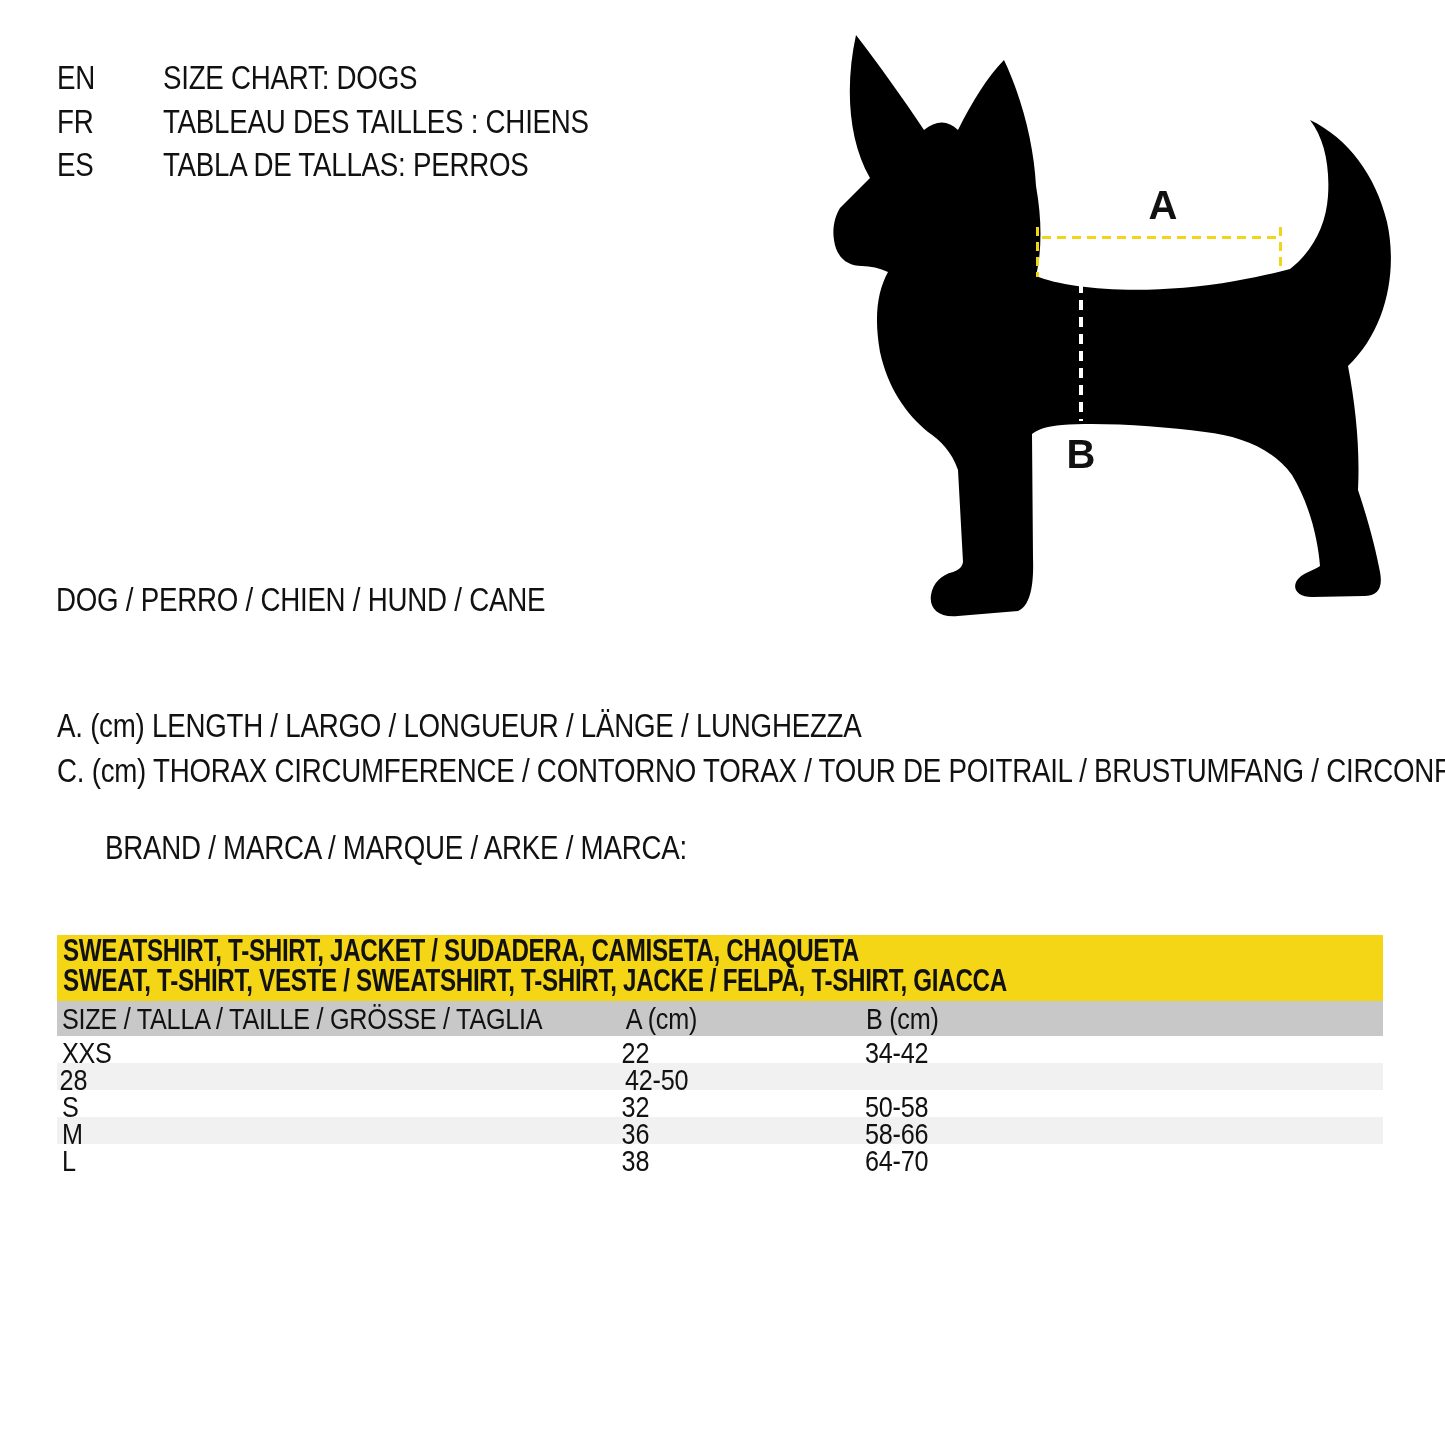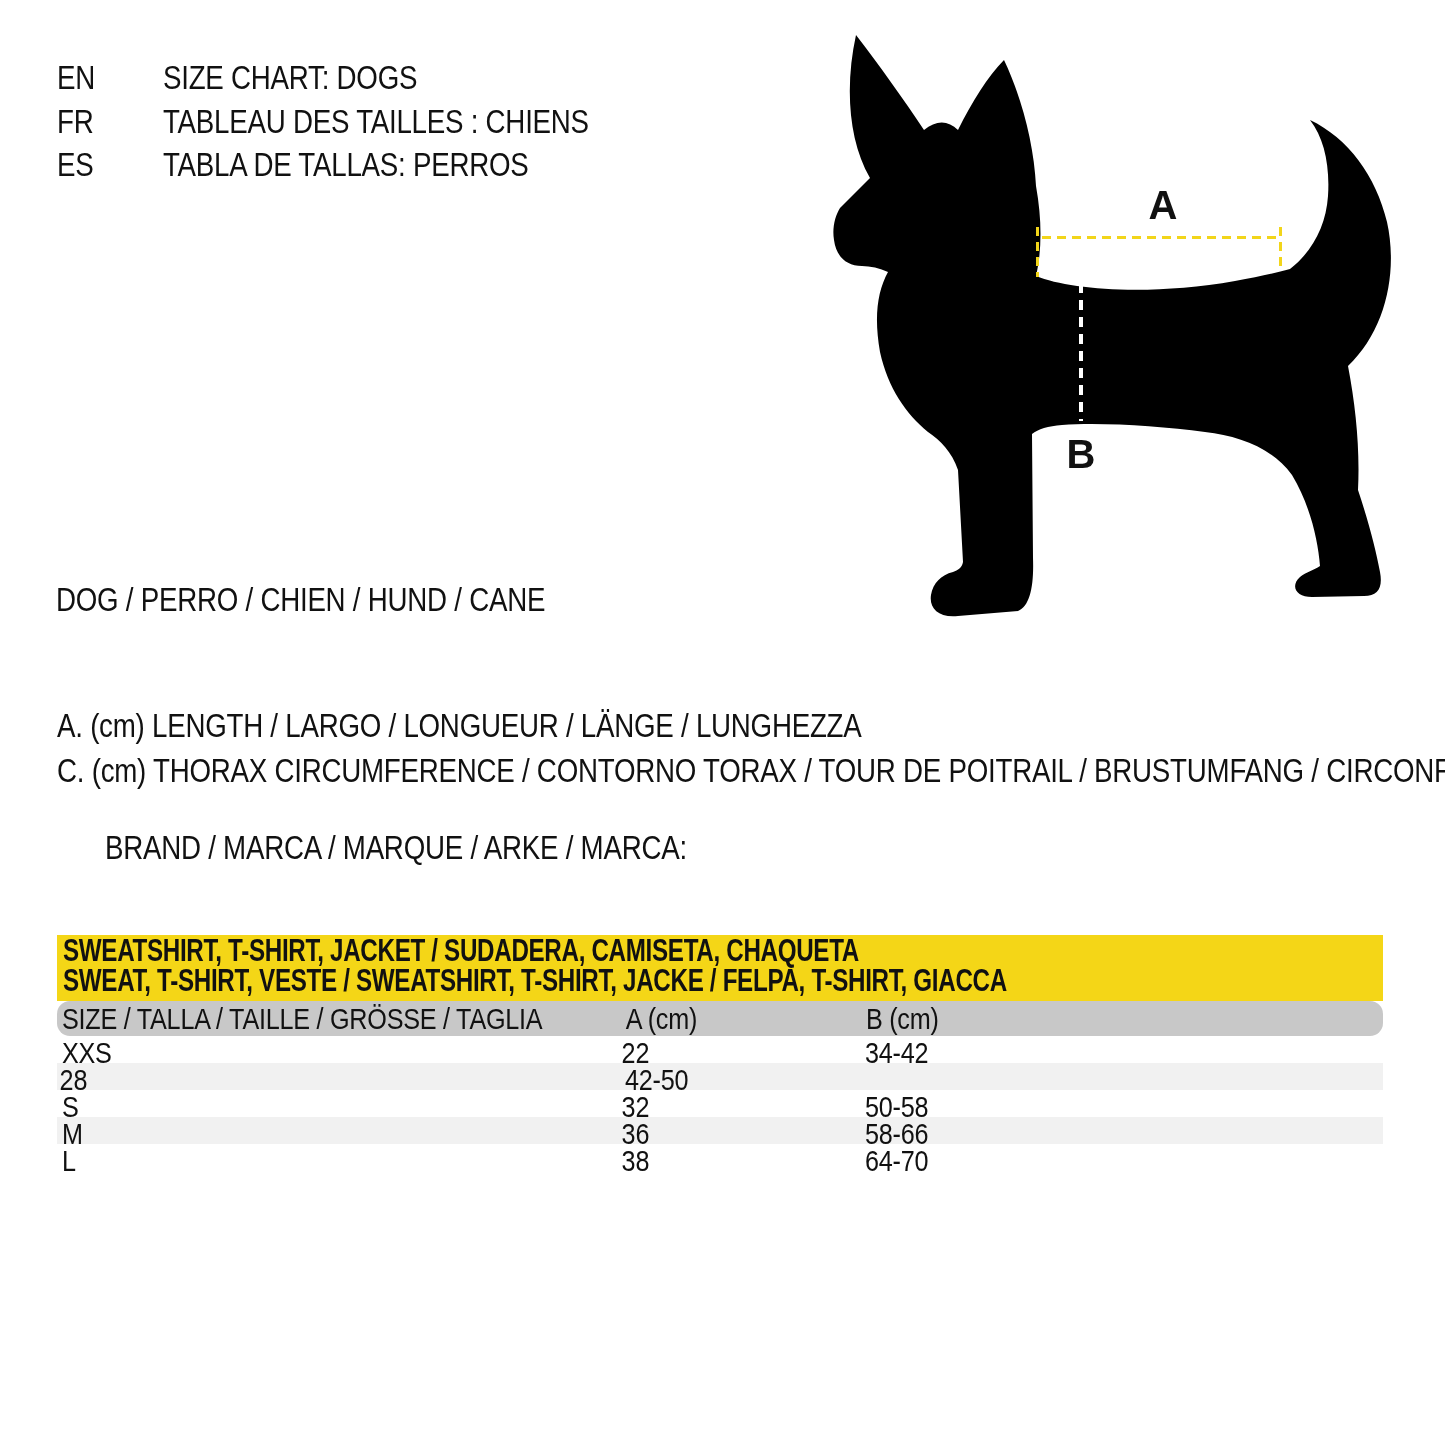--- a/index.html
+++ b/index.html
@@ -27,21 +27,21 @@
 
   .measure-legend { position:absolute; left:57px; top:703px; font-size:33px; }
   .measure-line   { height:45px; display:flex; align-items:center; }
 
   .brand-label { position:absolute; left:57px; top:829px; font-size:33px;margin-left:48px; }
 
   .size-table { position:absolute; left:57px; top:935px; width:1326px; }
   .banner { background:#F4D617; height:66px; padding-left:6px; box-sizing:border-box; padding-top:1px; font-size:31px; }
   .banner .cxb { line-height:30px; }
   .trow { display:grid; grid-template-columns:562px 240px 220px 1fr; align-items:center; }
-  .thead { background:#C8C8C8; height:35px; font-size:30px;border-radius:13px; }
+  .thead { background:#C8C8C8; height:35px; font-size:30px; }
   .tbody { height:27px; font-size:30px; }
   .tbody:nth-child(even) { background:#F1F1F1; }
   .cell-size { padding-left:5px; text-align:left; }
   .cell-a, .cell-b { text-align:left; }
 </style>
 </head>
 <body>
 
 <div class="page">
 

